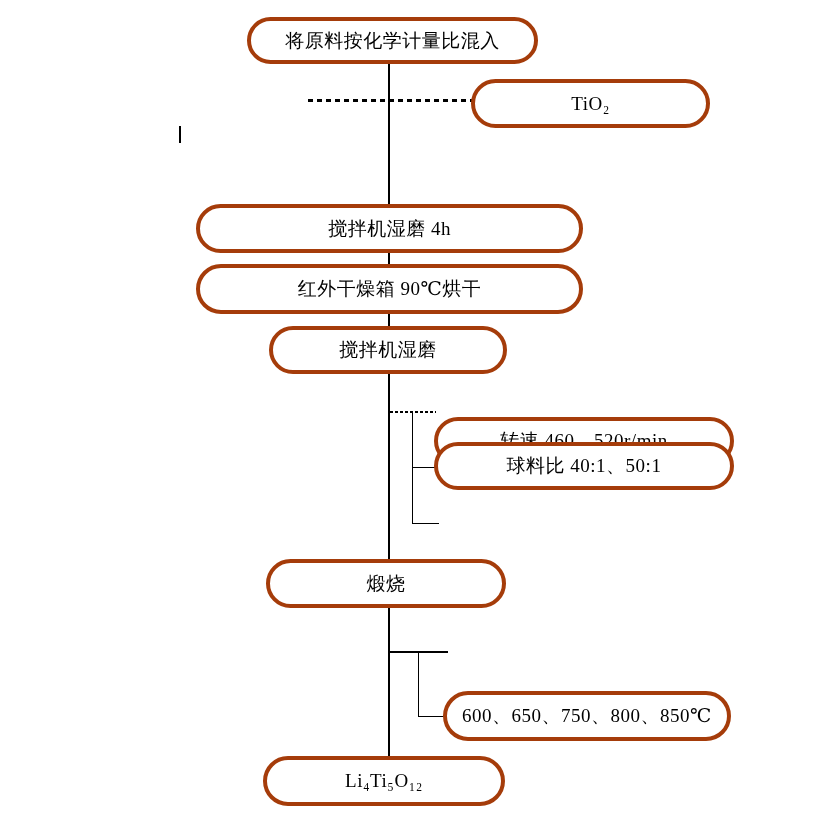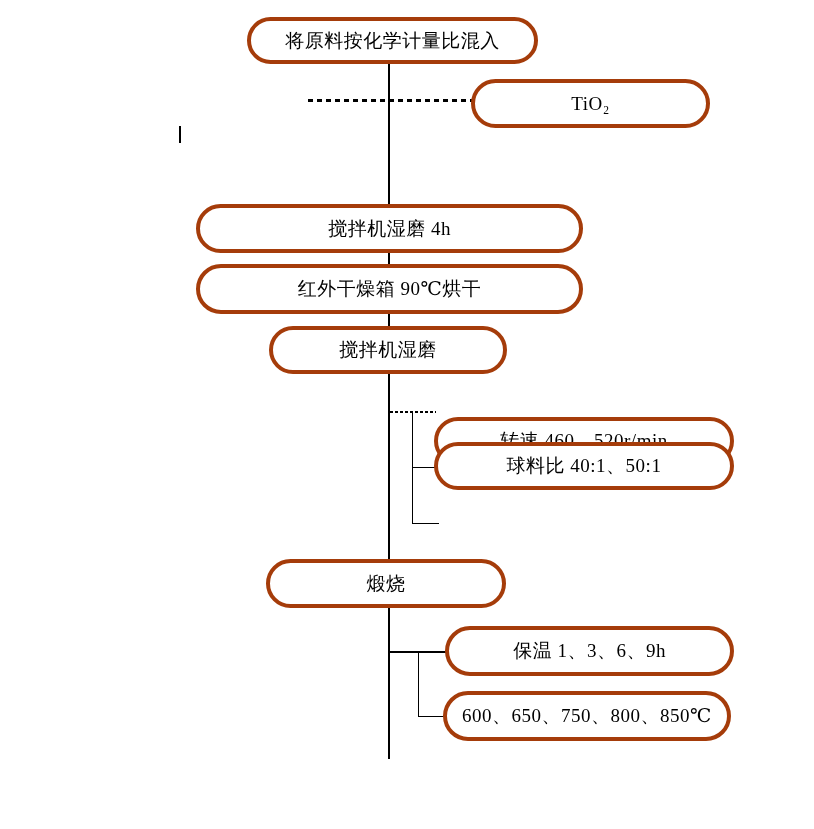--- a/index.html
+++ b/index.html
@@ -79,16 +79,16 @@
   <div class="line solid" id="l-cal-h2"></div>
 
   <div class="node" id="n-mix">将原料按化学计量比混入</div>
   <div class="node" id="n-tio2">TiO₂</div>
   <div class="node" id="n-wetmill">搅拌机湿磨 4h</div>
   <div class="node" id="n-dry">红外干燥箱 90℃烘干</div>
   <div class="node" id="n-ballmill">搅拌机湿磨</div>
   <div class="node" id="n-speed">转速 460、520r/min</div>
   <div class="node" id="n-ratio">球料比 40:1、50:1</div>
   <div class="node" id="n-calcine">煅烧</div>
-  <div class="node" id="n-hold">保温 1、3、6、9h</div>
   <div class="node" id="n-temp">600、650、750、800、850℃</div>
+  <div class="node" id="n-product">Li₄Ti₅O₁₂</div>
 
 </div>
 
 </body></html>

